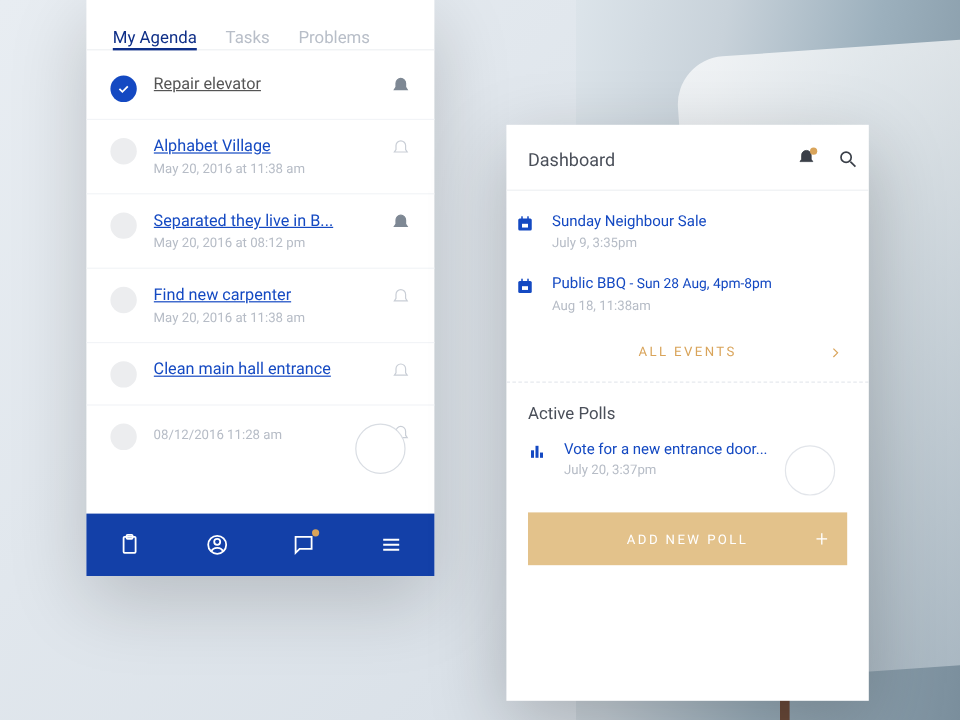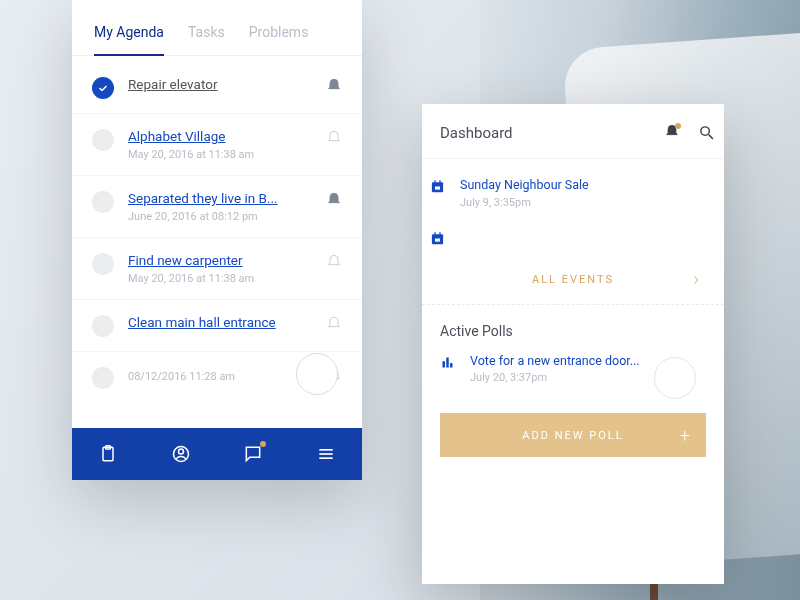--- a/index.html
+++ b/index.html
@@ -26,21 +26,21 @@
 
   
   .phone-left {
     position: absolute; left: 72px; top: 0; width: 290px; height: 480px;
     background: #fff; box-shadow: 0 20px 60px rgba(0,0,0,0.18);
   }
   .tabs {
     display: flex; gap: 24px; padding: 24px 22px 0 22px; font-size: 14px;
     border-bottom: 1px solid #eef0f3; color: #b8bec8;
   }
-  .tab { padding-bottom: 14px; cursor: pointer; }
+  .tab { cursor: pointer; }
   .tab.active { color: #0e2e87; border-bottom: 2px solid #0e2e87; margin-bottom:-1px; }
 
   .agenda-list { padding: 6px 0 0 0; }
   .agenda-item {
     display: flex; align-items: flex-start; padding: 14px 20px;
     border-bottom: 1px solid #f2f4f7;
   }
   .agenda-check { width: 22px; height: 22px; border-radius: 50%; flex-shrink: 0; margin-right: 14px; margin-top:1px; }
   .agenda-check.done { background:#1449c2; display:flex; align-items:center; justify-content:center; }
   .agenda-check.done svg { stroke:#fff; }
@@ -156,21 +156,21 @@
         <svg width="16" height="16" viewBox="0 0 24 24" fill="none" stroke-width="1.5">
             <path d="M6 8a6 6 0 0 1 12 0v5l2 3H4l2-3V8z"></path>
           </svg>
       </div>
     </div>
 
     <div class="agenda-item">
       <div class="agenda-check empty"></div>
       <div class="agenda-body">
         <div class="agenda-title">Separated they live in B...</div>
-        <div class="agenda-time">June 20, 2016 at 08:12 pm</div>
+        <div class="agenda-time">May 20, 2016 at 08:12 pm</div>
       </div>
       <div class="agenda-bell on">
         <svg width="16" height="16" viewBox="0 0 24 24" stroke-width="1.5">
             <path d="M6 8a6 6 0 0 1 12 0v5l2 3H4l2-3V8z"></path>
           </svg>
       </div>
     </div>
 
     <div class="agenda-item">
       <div class="agenda-check empty"></div>
@@ -277,20 +277,26 @@
     </div>
     <div class="event-item">
       <div class="event-icon">
         <svg width="15" height="15" viewBox="0 0 24 24">
             <rect x="3" y="5" width="18" height="16" rx="2"></rect>
             <rect x="7" y="2" width="2" height="5"></rect>
             <rect x="15" y="2" width="2" height="5"></rect>
             <rect x="8" y="12" width="8" height="5" fill="#fff"></rect>
           </svg>
       </div>
+      <div class="event-body">
+        <div>
+          <span class="event-title">Public BBQ</span><span class="event-sub"> - Sun 28 Aug, 4pm-8pm</span>
+        </div>
+        <div class="event-posted">Aug 18, 11:38am</div>
+      </div>
     </div>
   </div>
 
   <div class="all-events">
     <span>ALL EVENTS</span>
     <span class="chev">
       <svg width="12" height="12" viewBox="0 0 24 24" fill="none" stroke-width="2">
           <polyline points="9 5 16 12 9 19"></polyline>
         </svg>
     </span>

